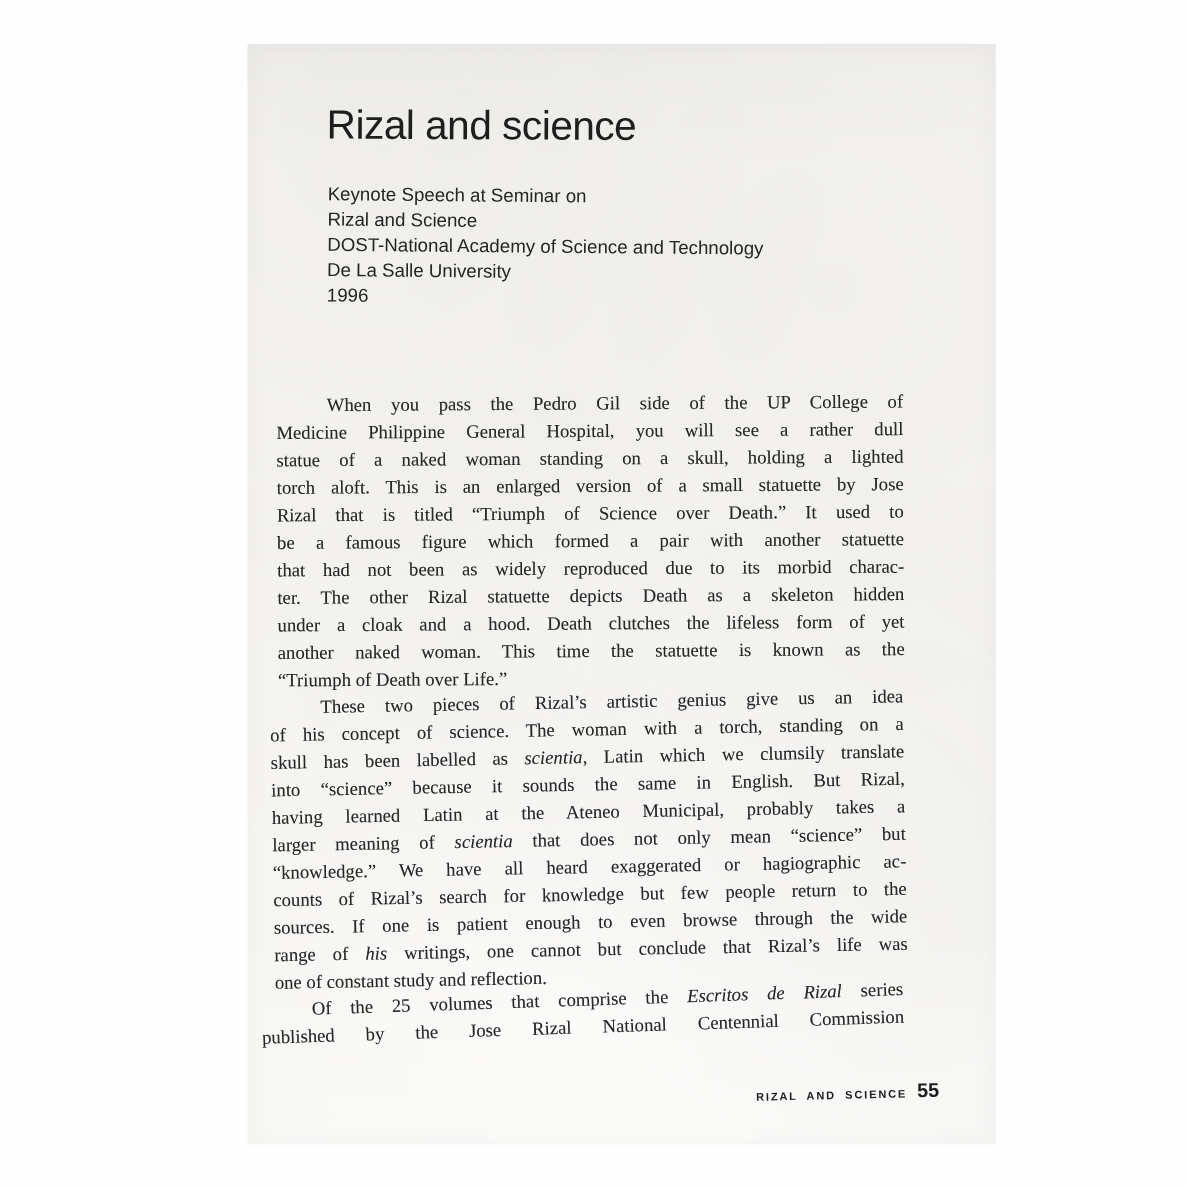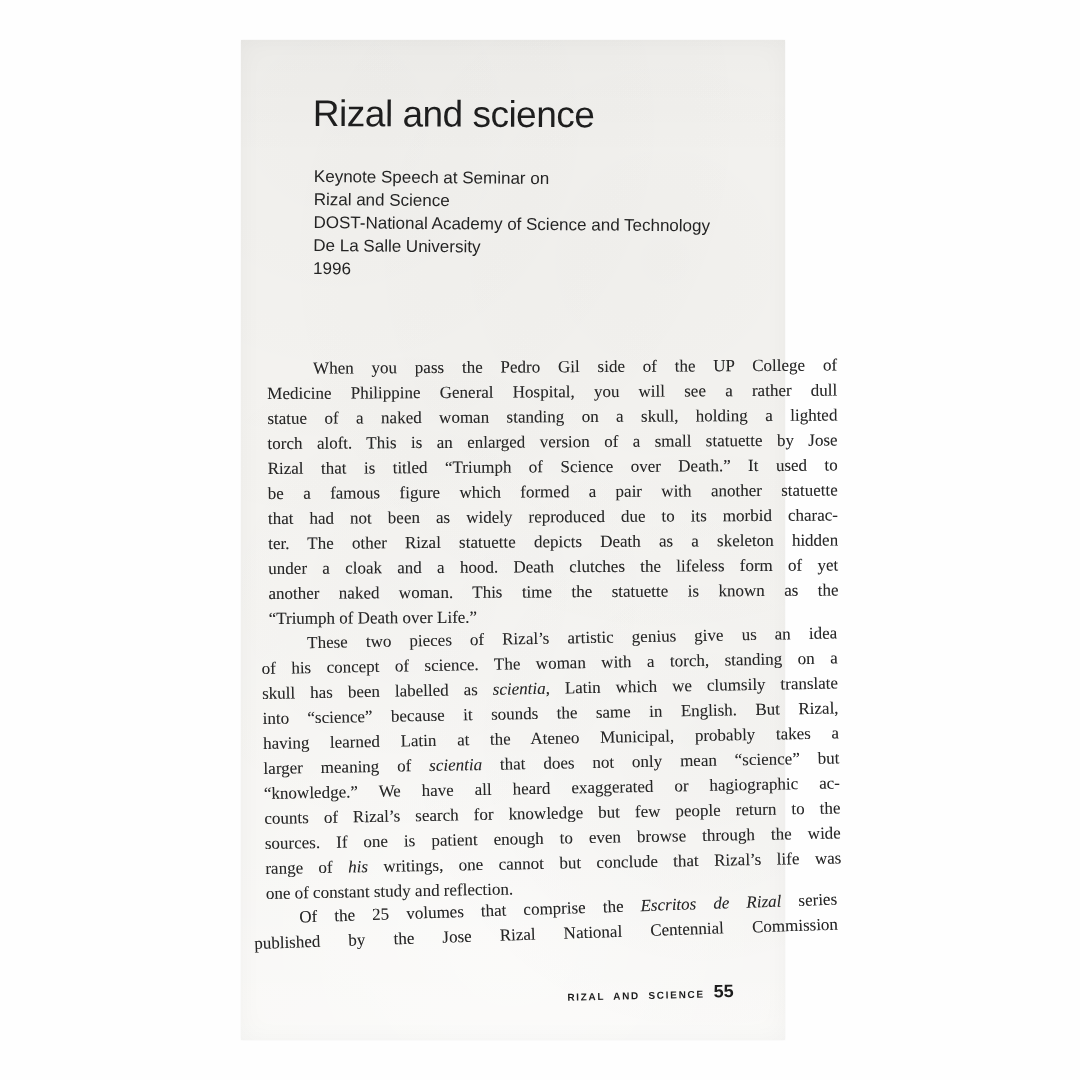--- a/index.html
+++ b/index.html
@@ -3,31 +3,30 @@
 <meta charset="utf-8">
 <style>
   html,body{margin:0;padding:0;}
   body{
     width:1080px;height:1080px;overflow:hidden;position:relative;
     background:#fefefe;
     font-family:"Liberation Serif",serif;
   }
   .backdrop{position:absolute;inset:0;background:#fefefe;}
   .book-page{
-    position:absolute;left:225px;top:40px;width:544px;height:1000px;
+    position:absolute;left:225px;top:40px;width:680px;height:1000px;
     background-color:#f5f4f1;
     background-image:
       radial-gradient(circle at 18% 8%,  rgba(0,0,0,0.022), transparent 42%),
       radial-gradient(circle at 78% 22%, rgba(0,0,0,0.020), transparent 46%),
       radial-gradient(circle at 30% 55%, rgba(0,0,0,0.016), transparent 40%),
       radial-gradient(circle at 85% 70%, rgba(0,0,0,0.018), transparent 38%),
       radial-gradient(circle at 50% 90%, rgba(255,255,255,0.5), transparent 55%),
       linear-gradient(180deg, rgba(0,0,0,0.018) 0%, rgba(0,0,0,0) 12%, rgba(0,0,0,0) 80%, rgba(255,255,255,0.35) 100%);
     box-shadow: inset 0 0 26px rgba(0,0,0,0.035), 0 0 2px rgba(0,0,0,0.05);
-    margin-left: 16px;
   }
   .chapter-title{
     position:absolute;left:72px;top:55px;margin:0;
     font-family:"Liberation Sans",sans-serif;
     font-size:37px;font-weight:400;letter-spacing:-0.5px;
     color:#1e1e1e;line-height:1;
     transform:rotate(0.25deg);transform-origin:left top;
   }
   .speech-meta{
     position:absolute;left:73px;top:125px;

